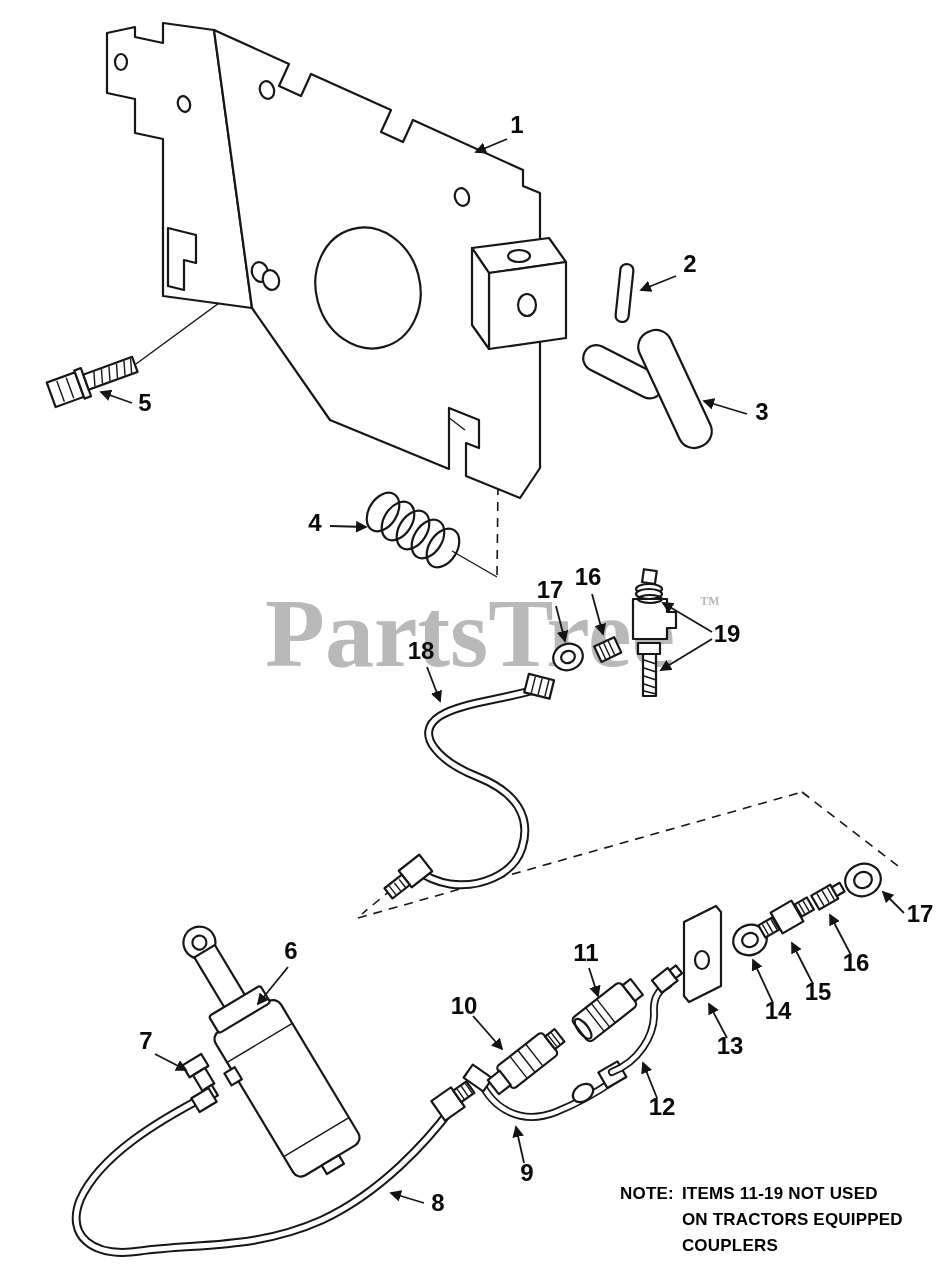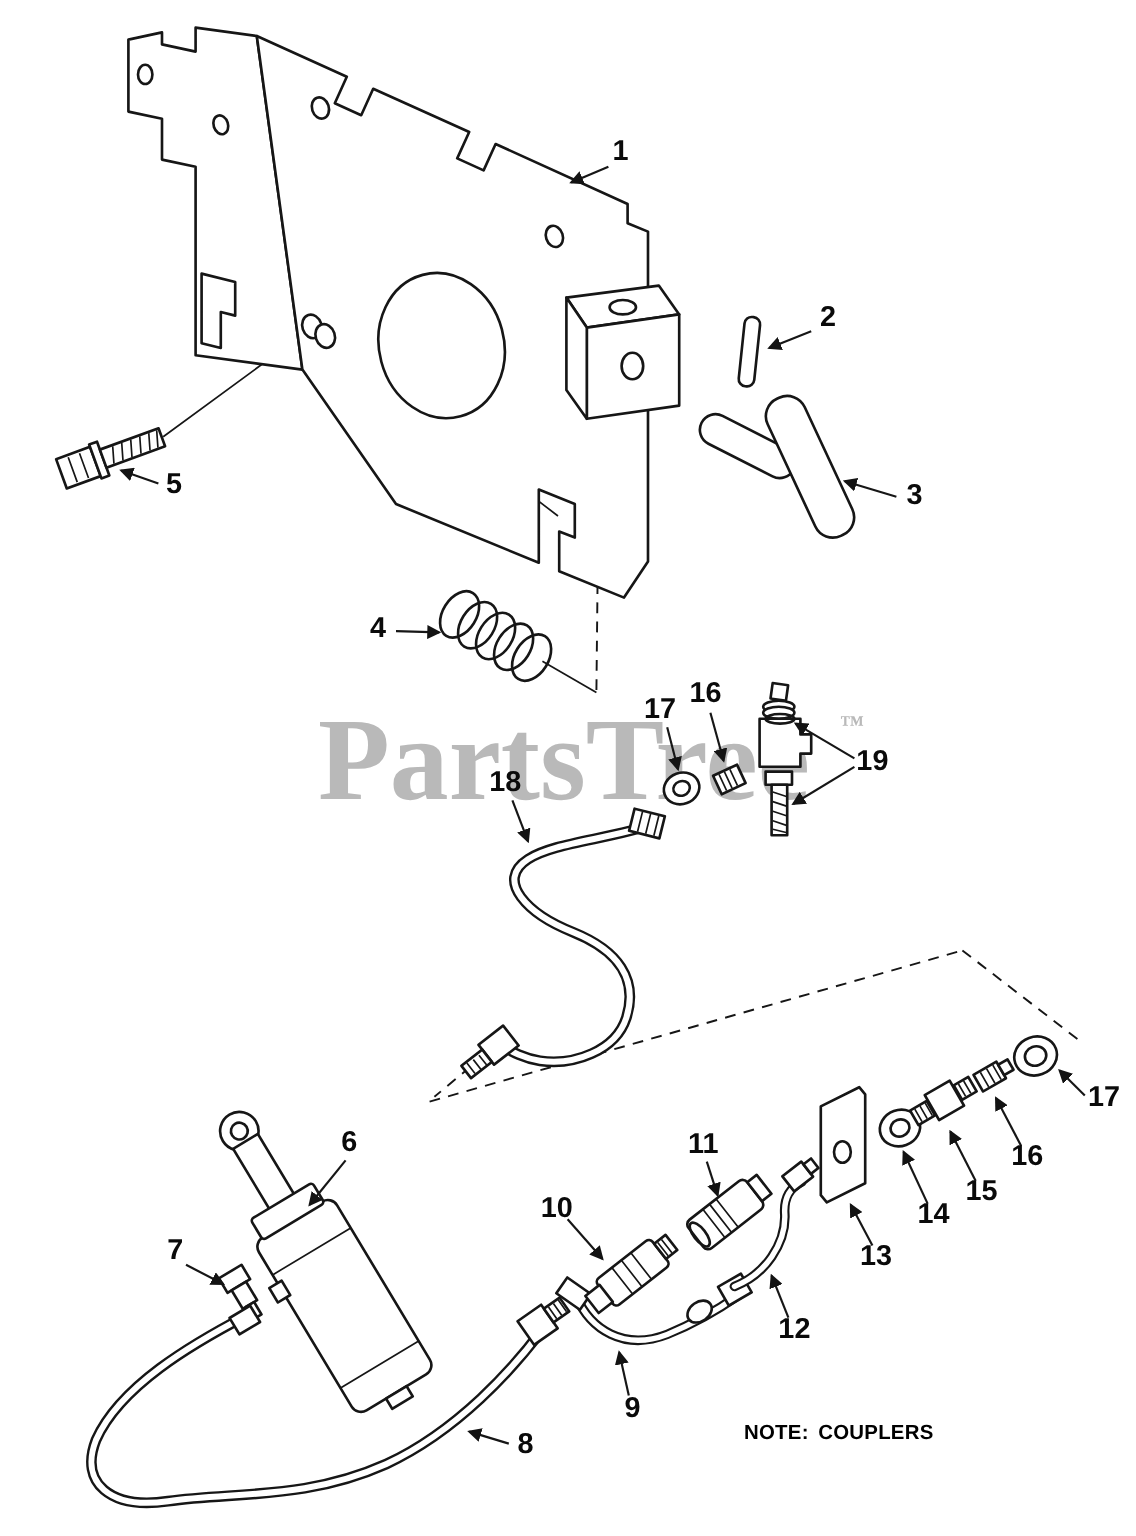--- a/index.html
+++ b/index.html
@@ -272,17 +272,19 @@
     <text class="callout" x="421" y="659">18</text>
     <text class="callout" x="550" y="598">17</text>
     <text class="callout" x="588" y="585">16</text>
     <text class="callout" x="727" y="642">19</text>
   </g>
 </svg>
 
 <div class="note">
   <span class="note-label">NOTE:</span>
   <div class="note-lines">
+    <div>ITEMS 11-19 NOT USED</div>
+    <div>ON TRACTORS EQUIPPED</div>
     <div>COUPLERS</div>
   </div>
 </div>
 
 </div>
 
 </body></html>

